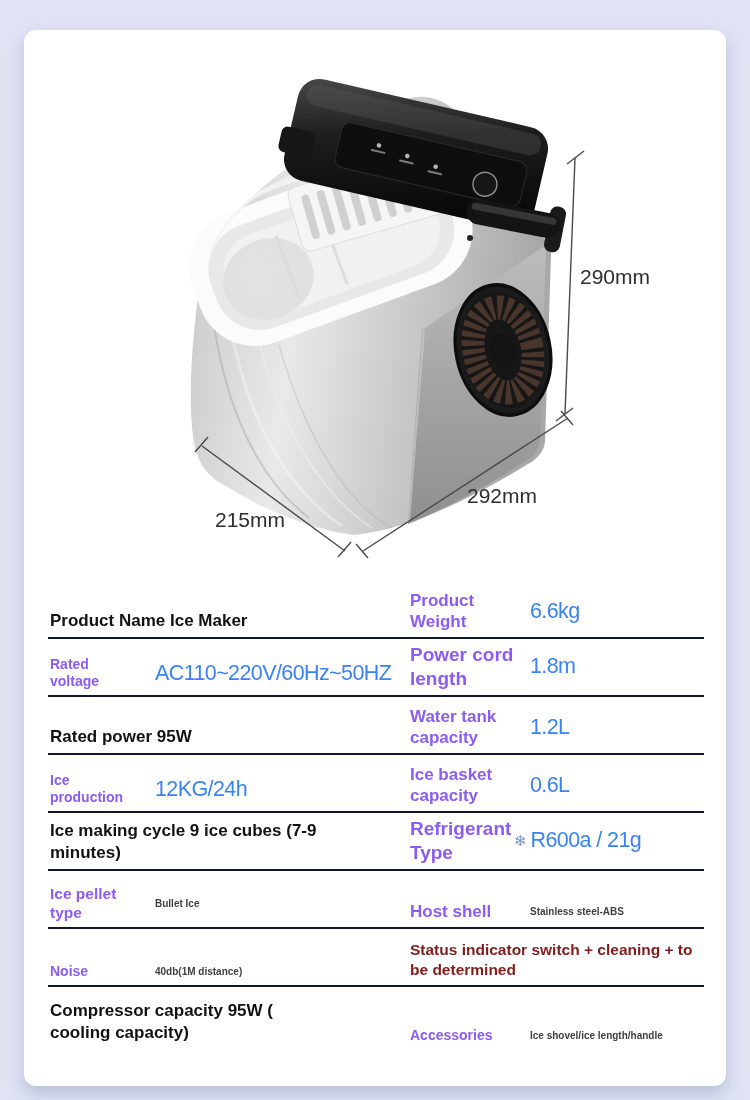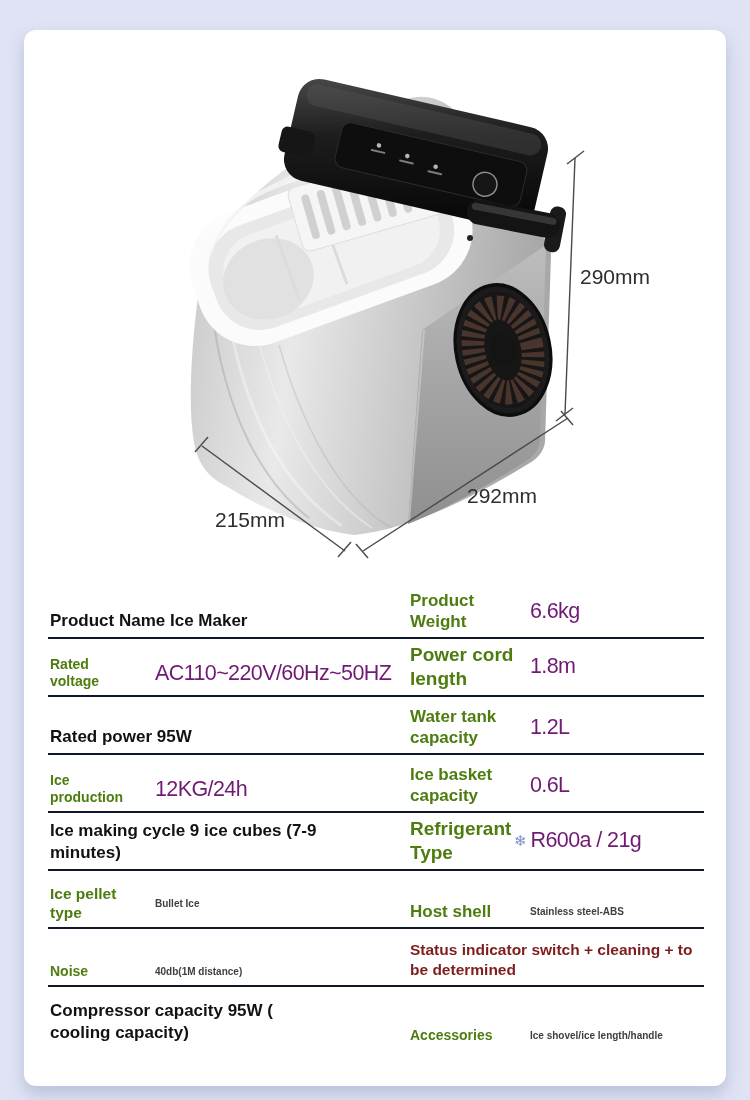--- a/index.html
+++ b/index.html
@@ -18,28 +18,28 @@
   .hero{position:absolute;left:0;top:0;width:702px;height:552px;}
   .hero svg{display:block;}
   svg text.dim{font-family:"Liberation Sans",sans-serif;font-size:21px;fill:#2e2e2e;}
 
   .spec-table{position:absolute;left:24px;top:556px;width:656px;}
   .row{display:flex;align-items:flex-end;border-bottom:2px solid #0f172a;min-height:58px;box-sizing:border-box;padding:4px 0;}
   .row.first{min-height:52px;}
   .row.last{border-bottom:none;min-height:62px;align-items:flex-end;padding-top:10px;}
   .cell-l{flex:0 0 362px;display:flex;align-items:center;box-sizing:border-box;padding-left:2px;}
   .cell-r{flex:1;display:flex;align-items:center;box-sizing:border-box;}
-  .lbl{color:#4d7c0f;font-weight:bold;line-height:1.25;}
+  .lbl{color:#8b5cf6;font-weight:bold;line-height:1.25;}
   .cell-l .lbl{flex:0 0 88px;margin-right:17px;}
   .cell-r .lbl{flex:0 0 112px;margin-right:8px;}
   .lbl.xs{font-size:19px;}
   .lbl.sm{font-size:14px;}
   .lbl.md{font-size:15.5px;}
   .lbl.lg{font-size:17px;}
-  .val-light{font-size:21.5px;color:#701a75;font-weight:400;letter-spacing:-0.6px;white-space:nowrap;}
+  .val-light{font-size:21.5px;color:#3b82f6;font-weight:400;letter-spacing:-0.6px;white-space:nowrap;}
   .val-bold{font-size:10px;font-weight:bold;color:#404040;line-height:1.3;}
   .span-lg{font-size:17px;font-weight:bold;color:#121212;line-height:1.3;}
   .span-md{font-size:15.5px;font-weight:bold;color:#7f1d1d;line-height:1.3;}
   .w250{max-width:250px;}
   .w320{max-width:320px;}
   .ricon{color:#7d8fc4;font-size:15px;margin-left:-16px;margin-right:4px;flex:0 0 auto;}
 </style>
 </head>
 <body>
 

